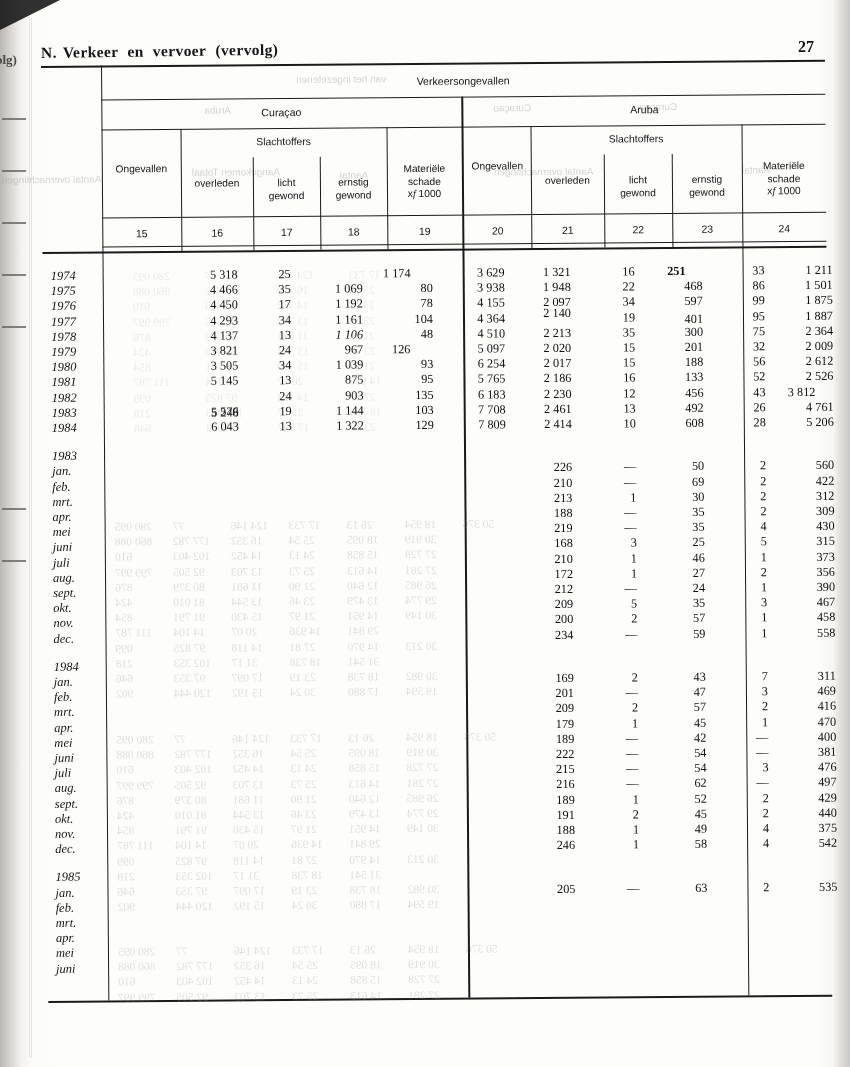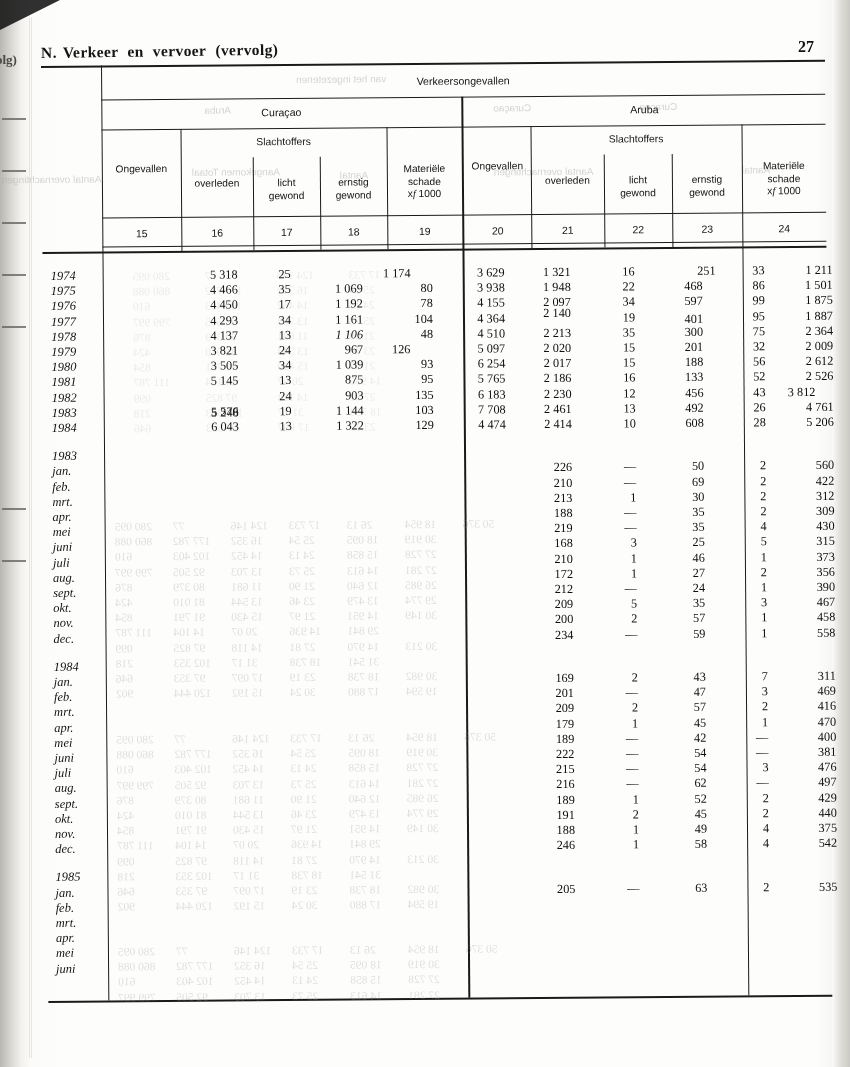--- a/index.html
+++ b/index.html
@@ -225,21 +225,21 @@
       </div>
 
     <div id="body">
         <div class="yr" style="left: 8px; top: 203px;">1974</div>
         <div class="num" style="left: 131px; width: 64px; top: 203px;">5 318</div>
         <div class="num" style="left: 184px; width: 64px; top: 203px;">25</div>
         <div class="num" style="left: 304px; width: 64px; top: 203px;">1 174</div>
         <div class="num" style="left: 398px; width: 64px; top: 203px;">3 629</div>
         <div class="num" style="left: 464px; width: 64px; top: 203px;">1 321</div>
         <div class="num" style="left: 528px; width: 64px; top: 203px;">16</div>
-        <div class="num" style="left: 609px; width: 64px; top: 203px;">251</div>
+        <div class="num" style="left: 579px; width: 64px; top: 203px; font-weight: bold;">251</div>
         <div class="num" style="left: 658px; width: 64px; top: 203px;">33</div>
         <div class="num" style="left: 726px; width: 64px; top: 203px;">1 211</div>
         <div class="yr" style="left: 8px; top: 218.2px;">1975</div>
         <div class="num" style="left: 131px; width: 64px; top: 218.2px;">4 466</div>
         <div class="num" style="left: 184px; width: 64px; top: 218.2px;">35</div>
         <div class="num" style="left: 256px; width: 64px; top: 218.2px;">1 069</div>
         <div class="num" style="left: 326px; width: 64px; top: 218.2px;">80</div>
         <div class="num" style="left: 398px; width: 64px; top: 218.2px;">3 938</div>
         <div class="num" style="left: 464px; width: 64px; top: 218.2px;">1 948</div>
         <div class="num" style="left: 528px; width: 64px; top: 218.2px;">22</div>
@@ -332,21 +332,21 @@
         <div class="num" style="left: 464px; width: 64px; top: 339.8px;">2 461</div>
         <div class="num" style="left: 528px; width: 64px; top: 339.8px;">13</div>
         <div class="num" style="left: 596px; width: 64px; top: 339.8px;">492</div>
         <div class="num" style="left: 658px; width: 64px; top: 339.8px;">26</div>
         <div class="num" style="left: 726px; width: 64px; top: 339.8px;">4 761</div>
         <div class="yr" style="left: 8px; top: 355px;">1984</div>
         <div class="num" style="left: 131px; width: 64px; top: 355px;">6 043</div>
         <div class="num" style="left: 184px; width: 64px; top: 355px;">13</div>
         <div class="num" style="left: 256px; width: 64px; top: 355px;">1 322</div>
         <div class="num" style="left: 326px; width: 64px; top: 355px;">129</div>
-        <div class="num" style="left: 398px; width: 64px; top: 355px;">4 474</div>
+        <div class="num" style="left: 398px; width: 64px; top: 355px;">7 809</div>
         <div class="num" style="left: 464px; width: 64px; top: 355px;">2 414</div>
         <div class="num" style="left: 528px; width: 64px; top: 355px;">10</div>
         <div class="num" style="left: 596px; width: 64px; top: 355px;">608</div>
         <div class="num" style="left: 658px; width: 64px; top: 355px;">28</div>
         <div class="num" style="left: 726px; width: 64px; top: 355px;">5 206</div>
         <div class="yr" style="left: 8px; top: 383.2px;">1983</div>
         <div class="yr" style="left: 8px; top: 398.4px;">jan.</div>
         <div class="num" style="left: 464px; width: 64px; top: 398.4px;">226</div>
         <div class="dash" style="left: 528px; width: 64px; top: 398.4px;">—</div>
         <div class="num" style="left: 596px; width: 64px; top: 398.4px;">50</div>

